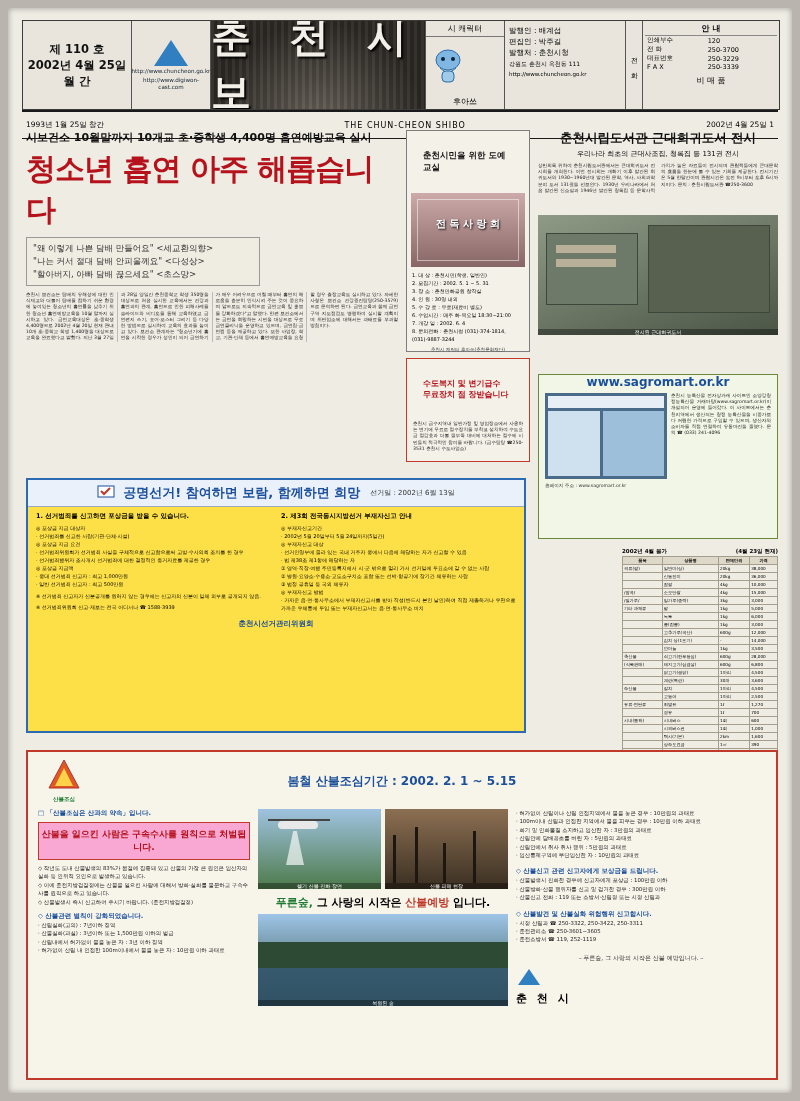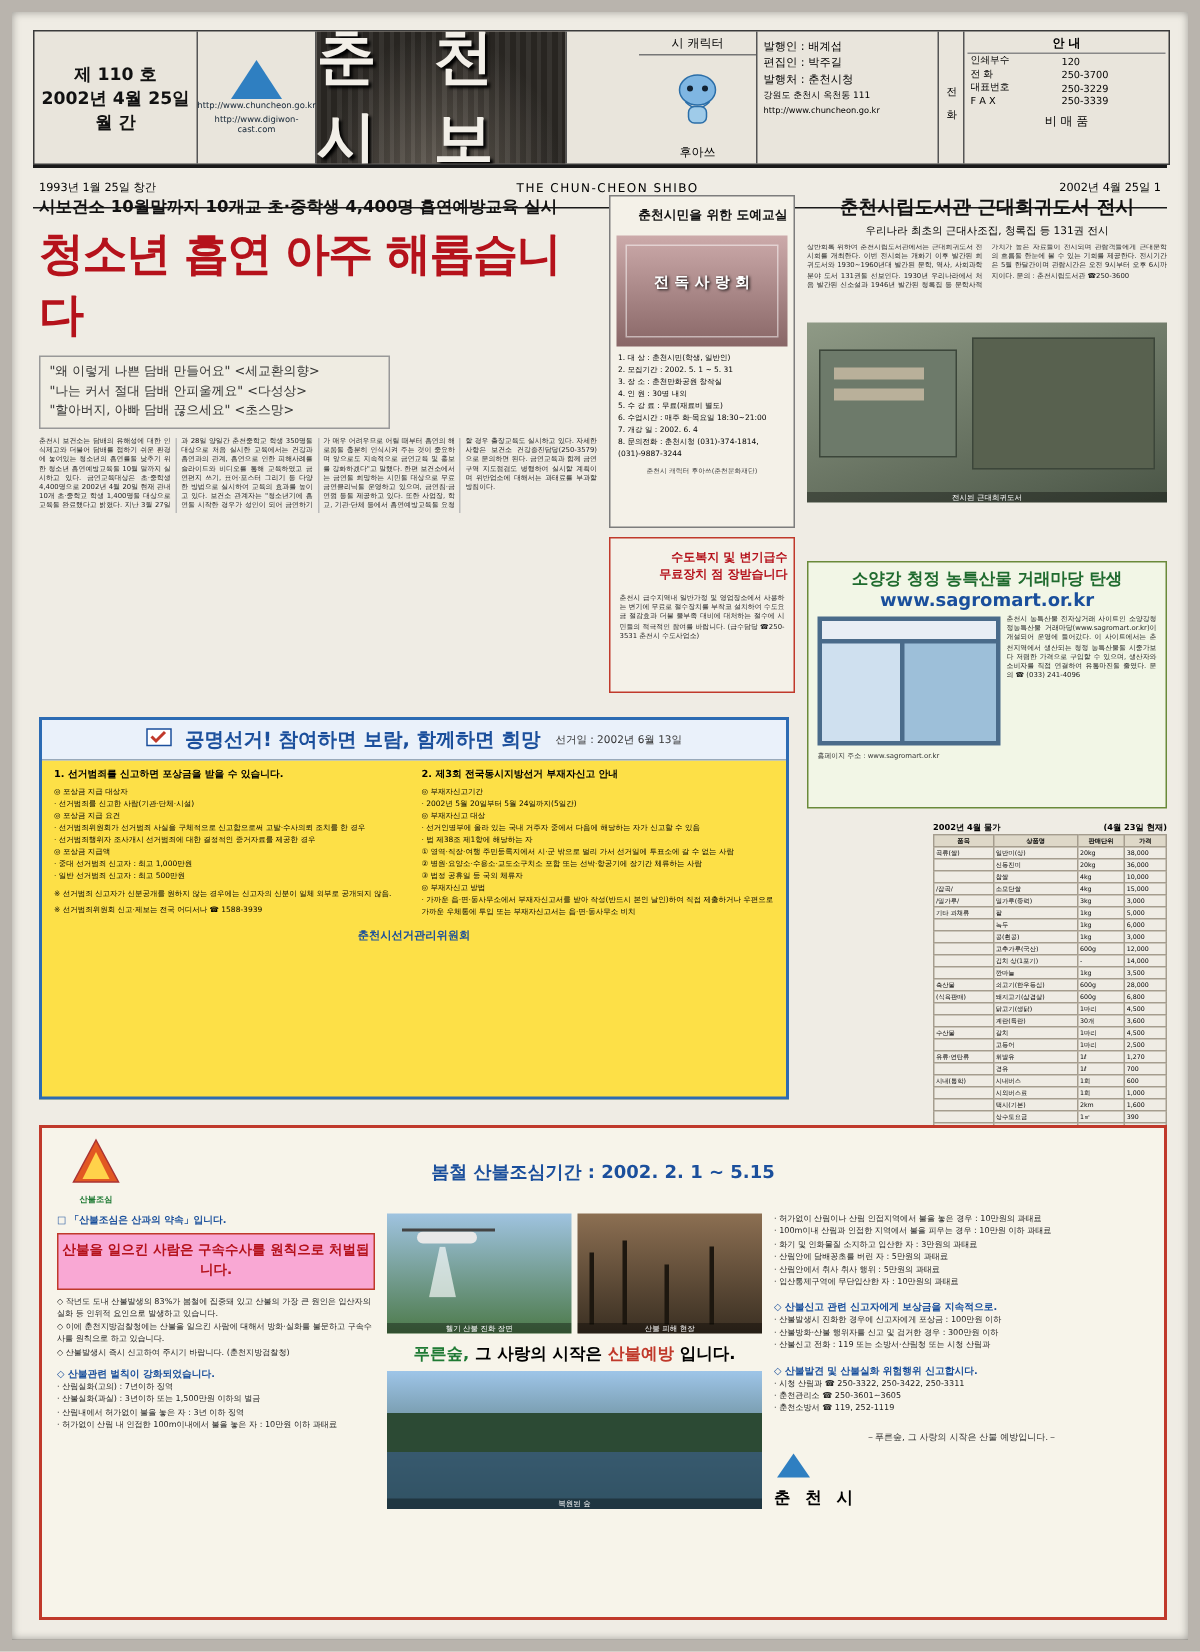--- a/index.html
+++ b/index.html
@@ -26,21 +26,21 @@
     border-bottom:26px solid #2f7fc1;}
   .mh-url{font-size:5.6px;color:#123;text-align:center;line-height:7px;}
   .mh-title{flex:1;background:linear-gradient(#5d5750,#2a2724);position:relative;overflow:hidden;}
   .mh-title .tbg{position:absolute;inset:0;
     background:repeating-linear-gradient(90deg,rgba(255,255,255,.05) 0 3px,rgba(0,0,0,.08) 3px 7px),
                radial-gradient(ellipse at 50% 120%,#6a635a,#2b2824 70%);}
   .mh-title .tword{position:absolute;inset:0;display:flex;align-items:center;justify-content:center;
     color:#f2efe8;font-size:40px;font-weight:bold;letter-spacing:12px;
     text-shadow:2px 2px 2px #000;font-family:"DejaVu Serif","Liberation Serif",serif;}
   .mh-char{width:78px;border-left:1px solid #555;border-right:1px solid #555;
-    display:flex;flex-direction:column;align-items:center;padding-left:48px;}
+    display:flex;flex-direction:column;align-items:flex-start;}
   .mh-char .cap{font-size:8px;padding:2px 0;border-bottom:1px solid #777;width:100%;text-align:center;}
   .mh-char .blob{flex:1;display:flex;align-items:center;justify-content:center;}
   .mh-pub{width:112px;border-right:1px solid #555;font-size:7.5px;padding:4px 4px 0 4px;line-height:11px;}
   .mh-info{width:132px;font-size:7px;padding:2px;}
   .mh-info .ih{text-align:center;font-weight:bold;font-size:8px;border-bottom:1px solid #888;padding-bottom:1px;}
   .mh-info table{width:100%;border-collapse:collapse;font-size:6.5px;}
   .mh-info td{padding:0 2px;}
   .mh-spin{width:16px;border-right:1px solid #555;font-size:7px;writing-mode:vertical-rl;
     display:flex;align-items:center;justify-content:center;letter-spacing:3px;}
   
@@ -59,21 +59,21 @@
   #lead .sub{font-size:10px;font-weight:bold;}
   .quotebox{margin-top:6px;border:1px solid #999;background:#efece2;padding:4px 6px;
     font-size:8.5px;line-height:13px;color:#333;width:220px;}
   .lead-cols{margin-top:6px;column-count:4;column-gap:7px;}
   
   .photo{background:#6f7b63;position:relative;overflow:hidden;}
   .photo .cap{position:absolute;left:0;right:0;bottom:0;font-size:5px;color:#fff;
     background:rgba(0,0,0,.35);text-align:center;}
   
   .sbox{border:1px solid #7d7d7d;background:#f4f1e8;}
-  .sbox h3{margin:4px;padding:3px 0;text-align:right;font-size:11px;font-weight:bold;color:#1a4f9c;}
+  .sbox h3{margin:16px;padding:3px 0;text-align:left;font-size:11px;font-weight:bold;color:#1a4f9c;}
   
   #elect{left:18px;top:470px;width:500px;height:255px;border:2px solid #2c6bb3;background:#fde047;}
   #elect .ehead{height:26px;background:#eaf1fa;border-bottom:1px solid #9ab;display:flex;align-items:center;justify-content:center;}
   #elect .ehead b{font-size:13px;color:#1b4f9c;}
   
   #prices{left:614px;top:540px;width:156px;height:195px;font-size:4.2px;}
   #prices table{border-collapse:collapse;width:100%;}
   #prices th,#prices td{border:1px solid #a59d8e;padding:0 1px;line-height:7px;}
   #prices th{background:#ded8c8;font-size:4.2px;}
   
@@ -200,21 +200,20 @@
     <div class="photo" style="height:120px;margin-top:4px;background:linear-gradient(160deg,#8f9a86,#4a5546)">
       <div style="position:absolute;left:8px;top:18px;width:90px;height:70px;background:#6d7a6a;border:1px solid #3c463a"></div>
       <div style="position:absolute;left:110px;top:10px;width:120px;height:86px;background:#58614f;border:1px solid #3c463a"></div>
       <div style="position:absolute;left:18px;top:30px;width:60px;height:8px;background:#b9b09a"></div>
       <div style="position:absolute;left:18px;top:44px;width:60px;height:8px;background:#b9b09a"></div>
       <div class="cap">전시된 근대희귀도서</div>
     </div>
   </div>
 
   <div class="blk" style="left:530px;top:366px;width:240px;height:165px;border:1px solid #6a8a3a;background:#f2f6e6">
-    <div style="text-align:center;font-size:11px;font-weight:bold;color:#1f6b2e;margin-top:3px">소양강 청정 농특산물 거래마당 탄생</div>
     <div style="text-align:center;font-size:12px;font-weight:bold;color:#1a4f9c">www.sagromart.or.kr</div>
     <div style="display:flex;gap:4px;padding:4px 6px">
       <div class="photo" style="width:122px;height:86px;background:#4a6b8a">
         <div style="position:absolute;left:3px;top:3px;right:3px;height:12px;background:#e8eef5"></div>
         <div style="position:absolute;left:3px;top:18px;width:52px;bottom:3px;background:#cfe0ef"></div>
         <div style="position:absolute;left:58px;top:18px;right:3px;bottom:3px;background:#9dbfd9"></div>
       </div>
       <div class="body-txt" style="flex:1">춘천시 농특산물 전자상거래 사이트인 소양강청정농특산물 거래마당(www.sagromart.or.kr)이 개설되어 운영에 들어갔다. 이 사이트에서는 춘천지역에서 생산되는 청정 농특산물을 시중가보다 저렴한 가격으로 구입할 수 있으며, 생산자와 소비자를 직접 연결하여 유통마진을 줄였다. 문의 ☎ (033) 241-4096</div>
     </div>
     <div style="font-size:4.6px;padding:0 6px;color:#333">홈페이지 주소 : www.sagromart.or.kr</div>
@@ -526,21 +525,21 @@
 
       <div style="flex:1">
         <div class="bullets">
           <div>· 허가없이 산림이나 산림 인접지역에서 불을 놓은 경우 : 10만원의 과태료</div>
           <div>· 100m이내 산림과 인접한 지역에서 불을 피우는 경우 : 10만원 이하 과태료</div>
           <div>· 화기 및 인화물질 소지하고 입산한 자 : 3만원의 과태료</div>
           <div>· 산림안에 담배꽁초를 버린 자 : 5만원의 과태료</div>
           <div>· 산림안에서 취사 취사 행위 : 5만원의 과태료</div>
           <div>· 입산통제구역에 무단입산한 자 : 10만원의 과태료</div>
         </div>
-        <div style="font-size:6.5px;font-weight:bold;color:#1a4f9c;margin-top:8px">◇ 산불신고 관련 신고자에게 보상금을 지속적으로.</div>
+        <div style="font-size:6.5px;font-weight:bold;color:#1a4f9c;margin-top:8px">◇ 산불신고 관련 신고자에게 보상금을 드립니다.</div>
         <div class="bullets">
           <div>· 산불발생시 진화한 경우에 신고자에게 포상금 : 100만원 이하</div>
           <div>· 산불방화·산불 행위자를 신고 및 검거한 경우 : 300만원 이하</div>
           <div>· 산불신고 전화 : 119 또는 소방서·산림청 또는 시청 산림과</div>
         </div>
         <div style="font-size:6.5px;font-weight:bold;color:#1a4f9c;margin-top:8px">◇ 산불발견 및 산불실화 위험행위 신고합시다.</div>
         <div class="bullets">
           <div>· 시청 산림과 ☎ 250-3322, 250-3422, 250-3311</div>
           <div>· 춘천관리소 ☎ 250-3601~3605</div>
           <div>· 춘천소방서 ☎ 119, 252-1119</div>

